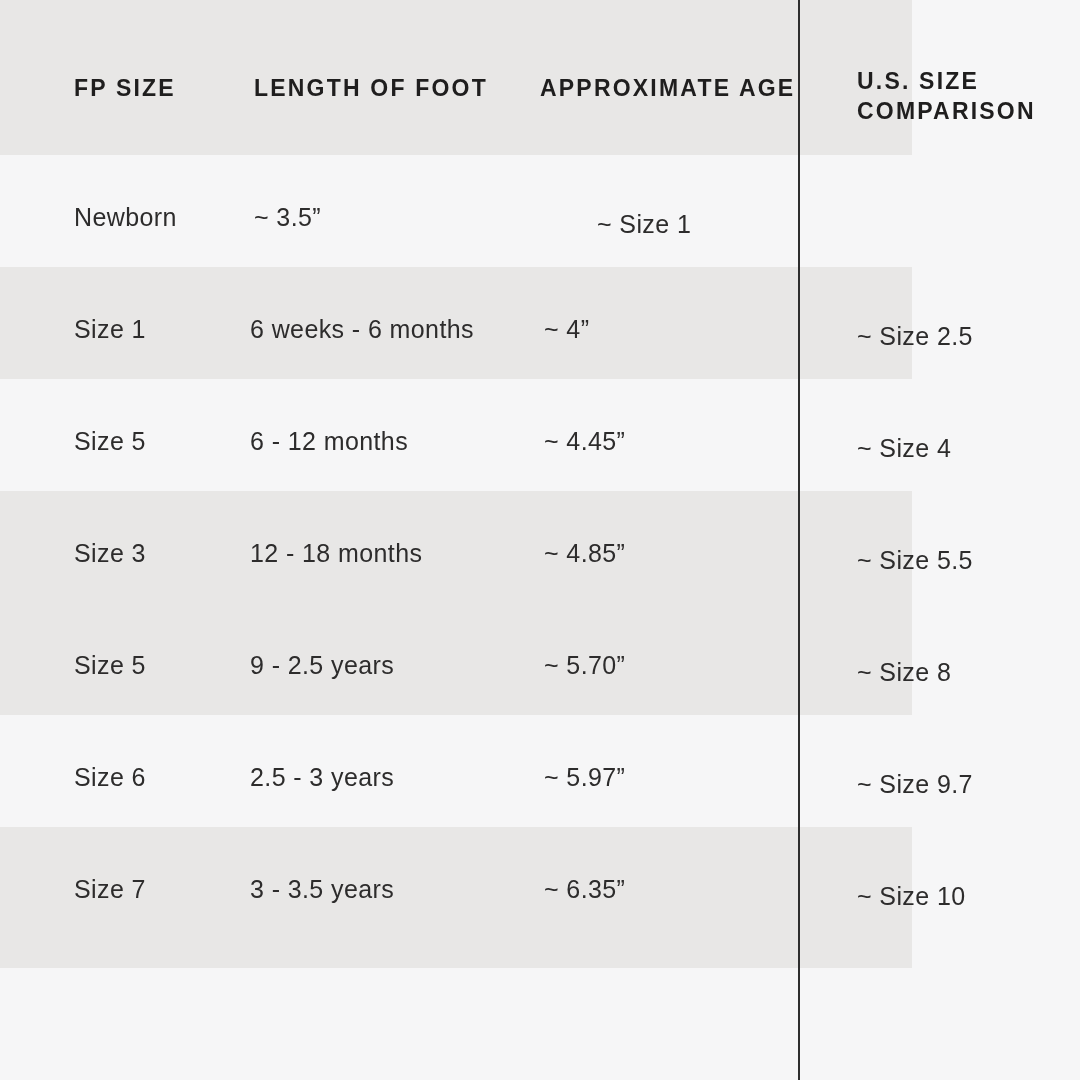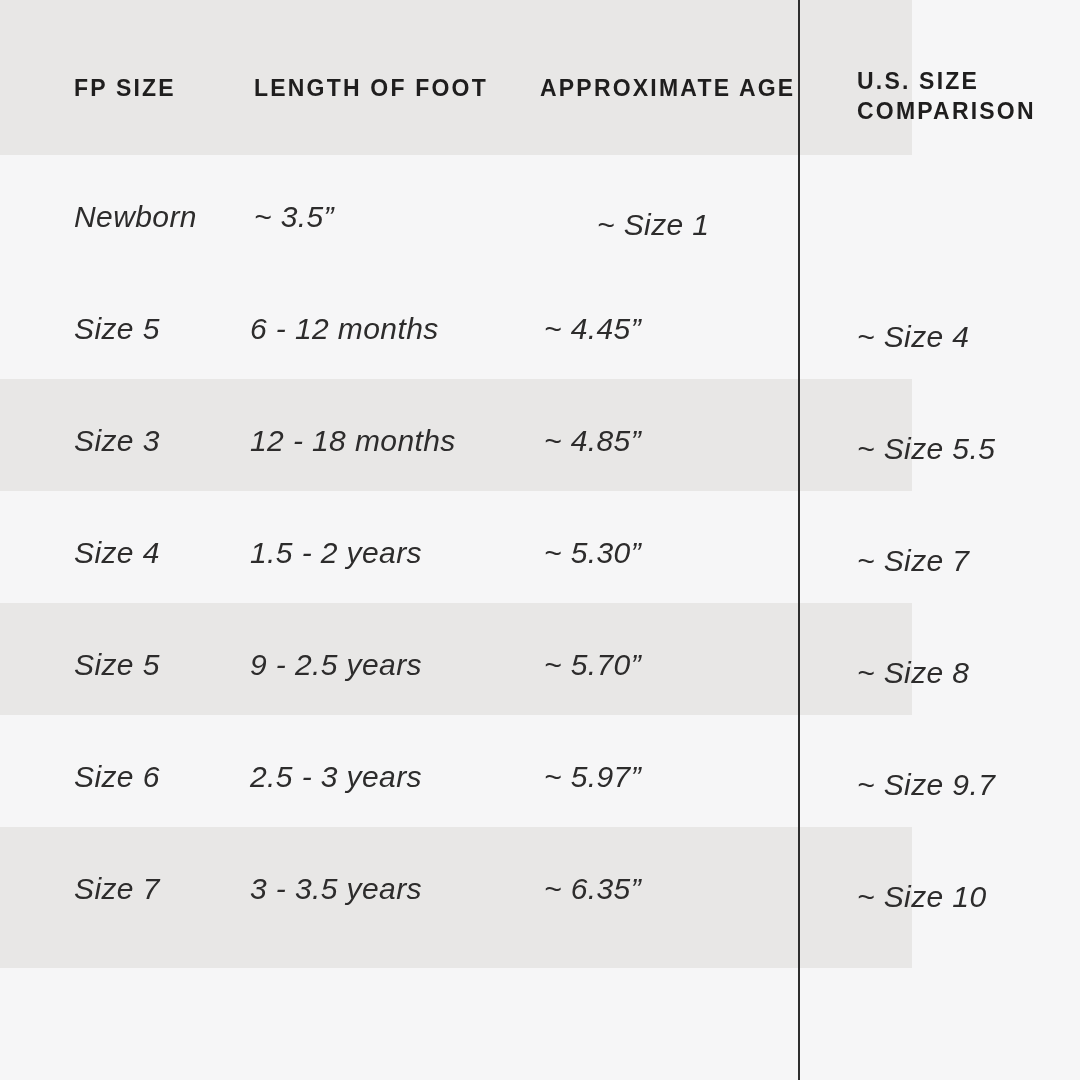--- a/index.html
+++ b/index.html
@@ -51,24 +51,23 @@
     font-weight: 700;
     font-size: 23px;
     letter-spacing: 2.2px;
     color: var(--header-text);
   }
   .header .c4 span {
     display: block;
     line-height: 30px;
   }
   .data .cell {
-    font-size: 30px;
+    font-size: 25px;
     letter-spacing: 0.4px;
     color: var(--text);
-    font-style: italic;
   }
   .filler {
     height: 29px;
   }
   .divider {
     position: absolute;
     top: 0;
     bottom: 0;
     left: 798px;
     width: 2px;
@@ -89,41 +88,41 @@
       <span>COMPARISON</span>
     </div>
   </div>
 
   <div class="row data bg-light">
     <div class="cell c1">Newborn</div>
     <div class="cell c3">~ 3.5”</div>
     <div class="cell c4">~ Size 1</div>
   </div>
 
+  <div class="row data bg-gray">
+    <div class="cell c1">Size 1</div>
+    <div class="cell c2">6 weeks - 6 months</div>
+    <div class="cell c3">~ 4”</div>
+    <div class="cell c4">~ Size 2.5</div>
+  </div>
 
   <div class="row data bg-light">
     <div class="cell c1">Size 5</div>
     <div class="cell c2">6 - 12 months</div>
     <div class="cell c3">~ 4.45”</div>
     <div class="cell c4">~ Size 4</div>
   </div>
 
   <div class="row data bg-gray">
     <div class="cell c1">Size 3</div>
     <div class="cell c2">12 - 18 months</div>
     <div class="cell c3">~ 4.85”</div>
     <div class="cell c4">~ Size 5.5</div>
   </div>
 
-  <div class="row data bg-light">
-    <div class="cell c1">Size 4</div>
-    <div class="cell c2">1.5 - 2 years</div>
-    <div class="cell c3">~ 5.30”</div>
-    <div class="cell c4">~ Size 7</div>
-  </div>
 
   <div class="row data bg-gray">
     <div class="cell c1">Size 5</div>
     <div class="cell c2">9 - 2.5 years</div>
     <div class="cell c3">~ 5.70”</div>
     <div class="cell c4">~ Size 8</div>
   </div>
 
   <div class="row data bg-light">
     <div class="cell c1">Size 6</div>

